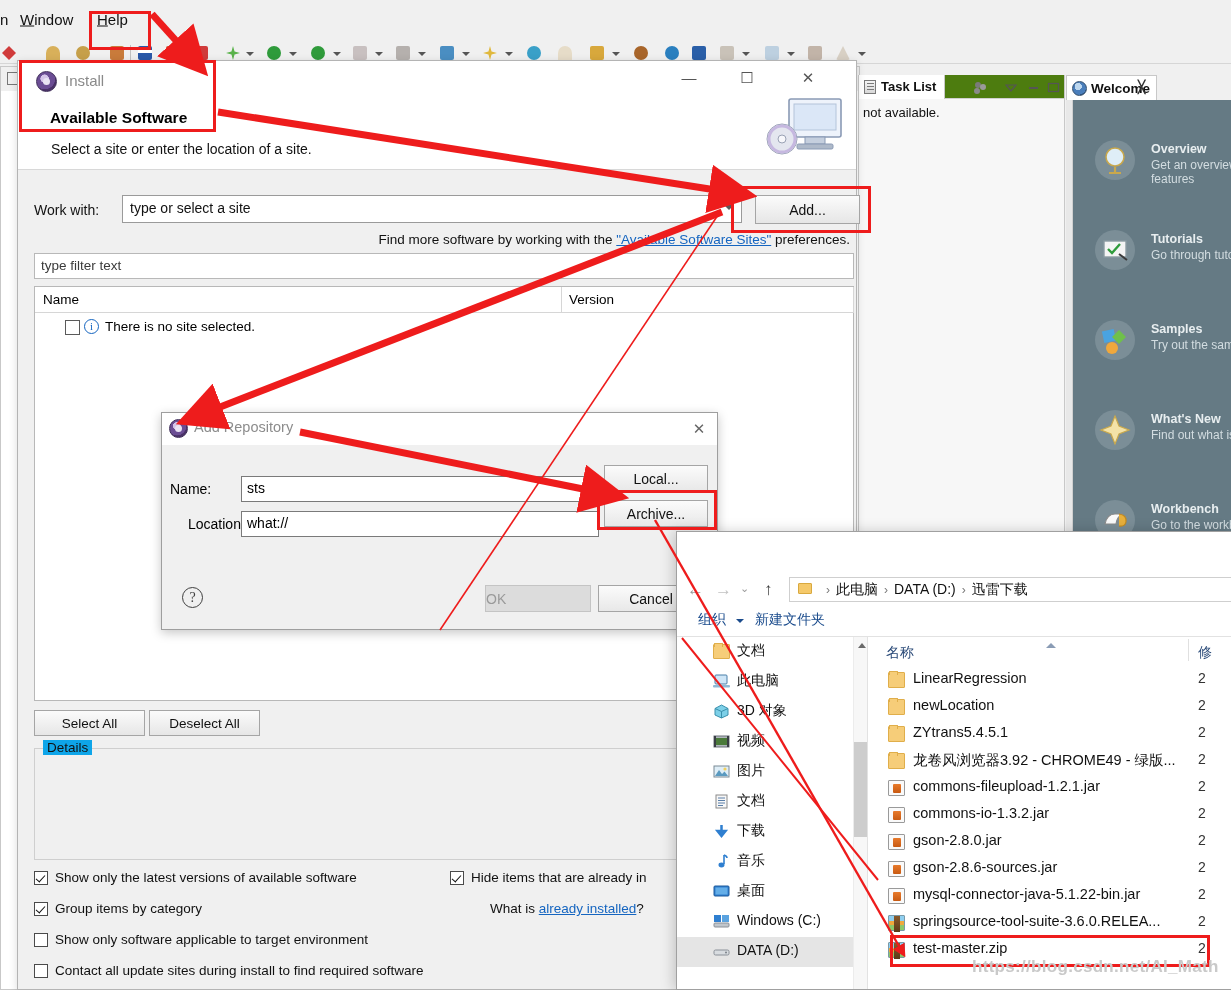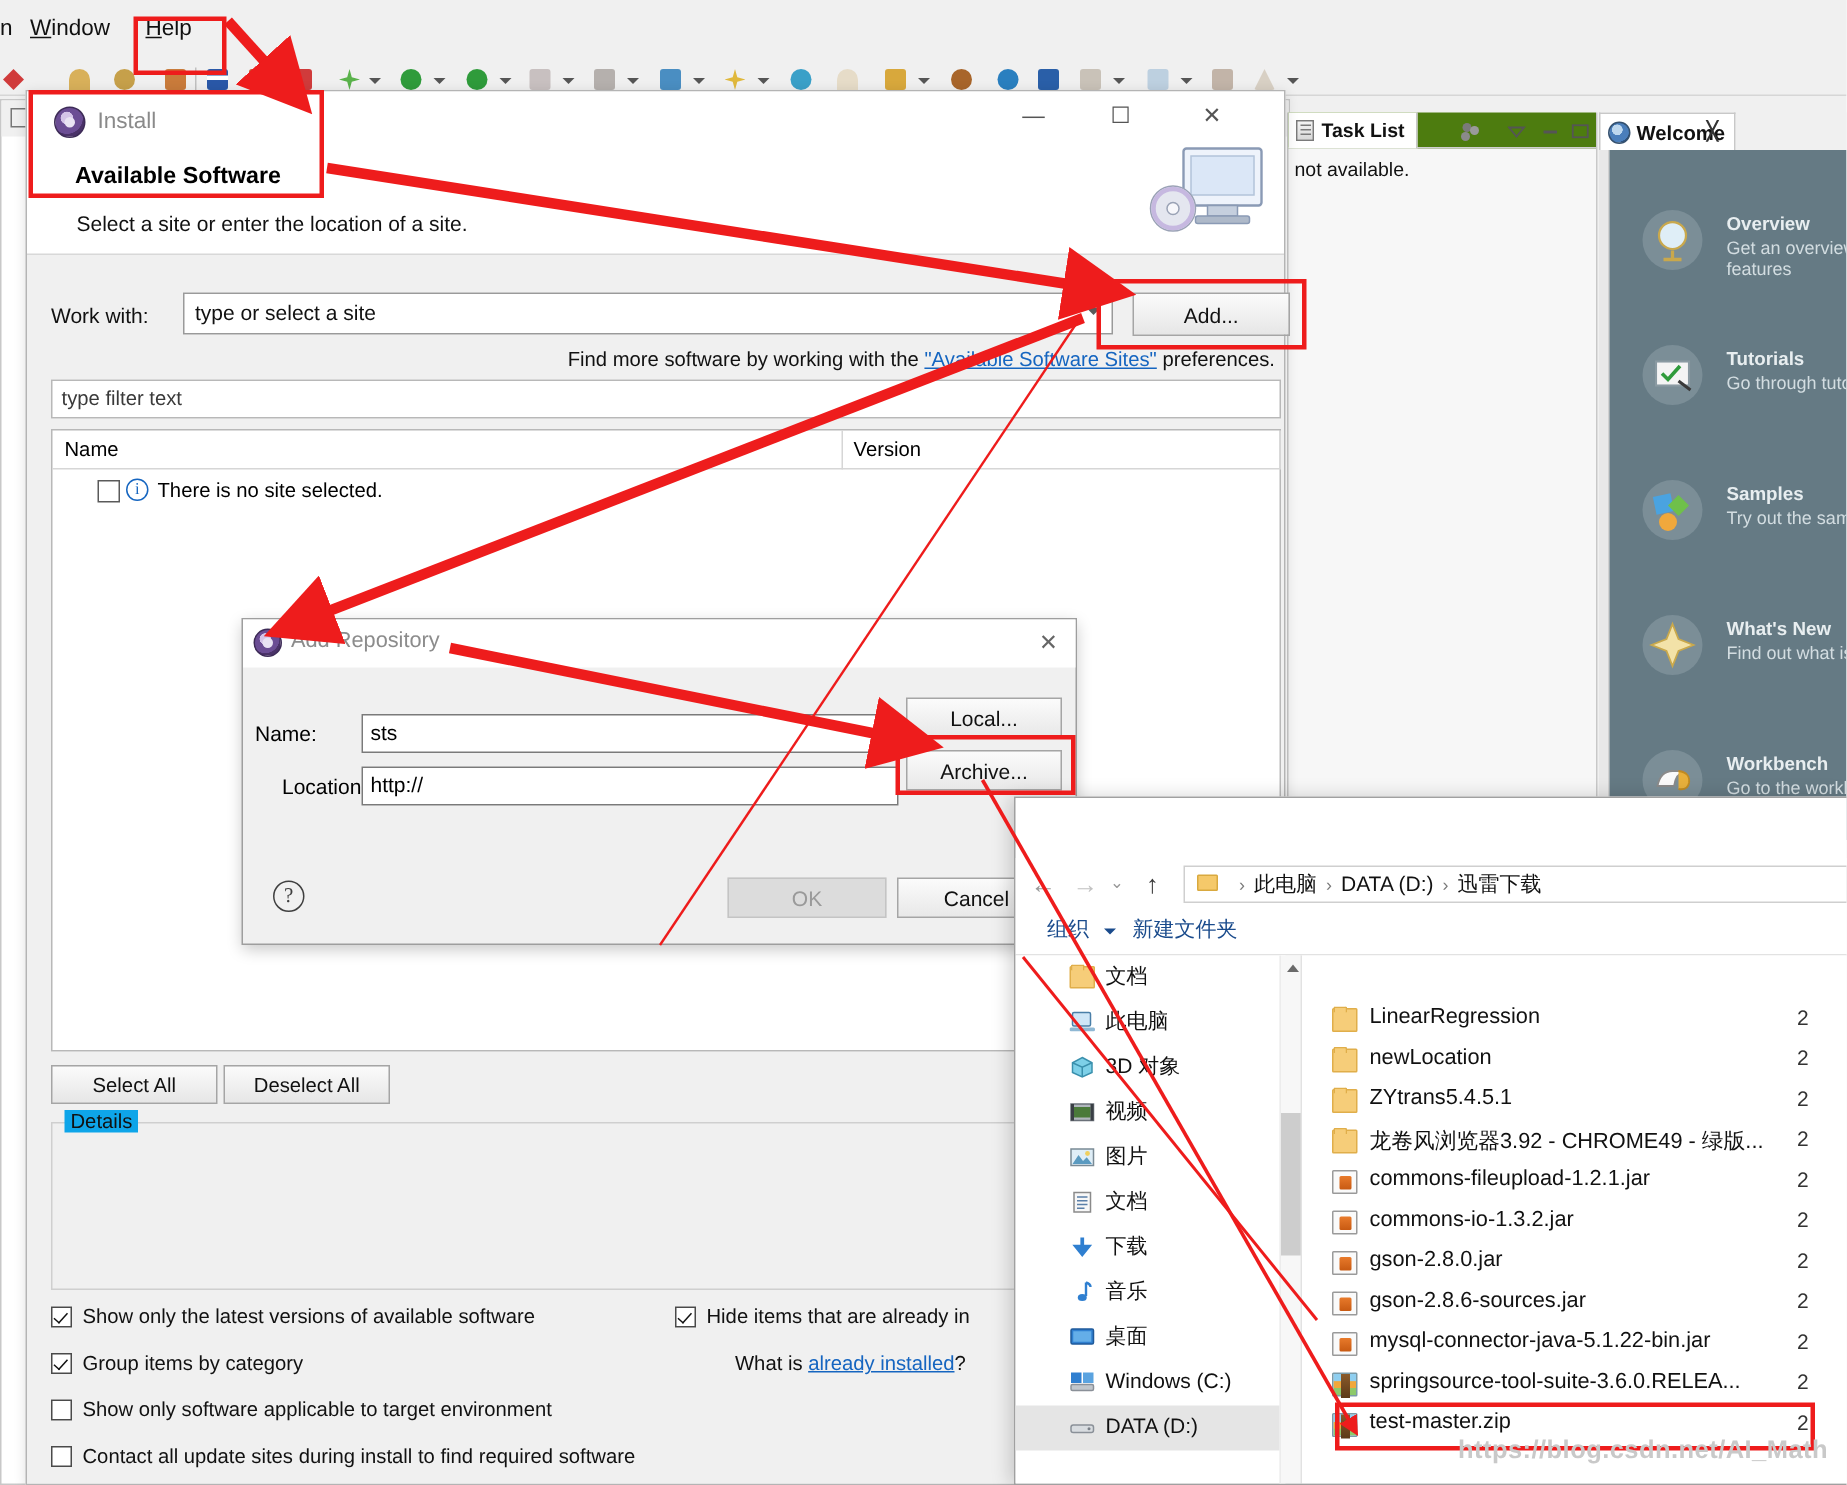--- a/index.html
+++ b/index.html
@@ -309,21 +309,21 @@
   #archive-btn { top:87px; }
   #help-icon {
     position:absolute; left:20px; top:174px; width:21px; height:21px;
     border:1.6px solid #3f3f3f; border-radius:50%;
     text-align:center; line-height:19px; font-size:14px; color:#3f3f3f;
     font-family:"Liberation Serif", serif;
   }
   #ok-btn {
     position:absolute; left:323px; top:172px; width:106px; height:27px;
     background:#dcdcdc; border:1px solid #c4c4c4;
-    font-size:14px; text-align:center; line-height:27px; color:#9a9a9a;
+    font-size:14px; text-align:left; line-height:27px; color:#9a9a9a;
   }
   #cancel-btn {
     position:absolute; left:436px; top:172px; width:106px; height:27px;
     background:linear-gradient(#fbfbfb,#e8e8e8); border:1px solid #a5a5a5;
     font-size:14px; text-align:center; line-height:27px; color:#111;
   }
 
   
   #explorer-window {
     position:absolute; left:676px; top:531px; width:557px; height:459px;
@@ -683,21 +683,21 @@
 
 <div id="addrepo-dialog">
   <div id="addrepo-titlebar">
     <span id="addrepo-gear"></span>
     <span id="addrepo-title">Add Repository</span>
     <span id="addrepo-close">✕</span>
   </div>
   <span id="name-label">Name:</span>
   <div id="name-input">sts</div>
   <span id="location-label">Location:</span>
-  <div id="location-input">http://</div>
+  <div id="location-input">what://</div>
   <div id="local-btn">Local...</div>
   <div id="archive-btn">Archive...</div>
   <div id="help-icon">?</div>
   <div id="ok-btn">OK</div>
   <div id="cancel-btn">Cancel</div>
 </div>
 
 <div id="explorer-window">
 
   <div id="explorer-navbar">
@@ -801,20 +801,26 @@
     </div>
   </div>
 
   <div id="sb-scroll">
     <span id="sb-scroll-up"></span>
     <span id="sb-scroll-thumb"></span>
   </div>
   <div id="explorer-split"></div>
 
   <div id="explorer-filelist">
+    <div id="fl-head">
+      <span id="fl-col-name">名称</span>
+      <span id="fl-sort-caret"></span>
+      <span id="fl-coldiv"></span>
+      <span id="fl-col-modified">修</span>
+    </div>
 
     <div class="fl-row" style="top:30px;">
       <span class="fl-ico folder-ico"></span>
       <span class="fl-name">LinearRegression</span>
       <span class="fl-date">2</span>
     </div>
     <div class="fl-row" style="top:57px;">
       <span class="fl-ico folder-ico"></span>
       <span class="fl-name">newLocation</span>
       <span class="fl-date">2</span>

